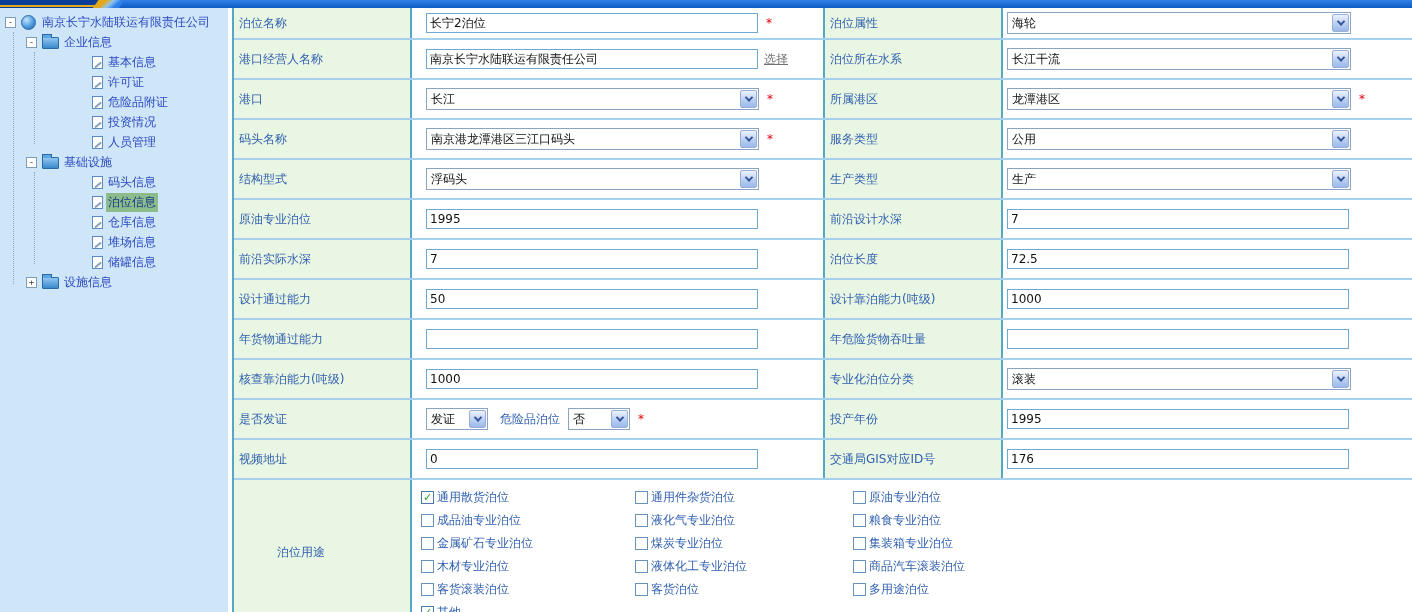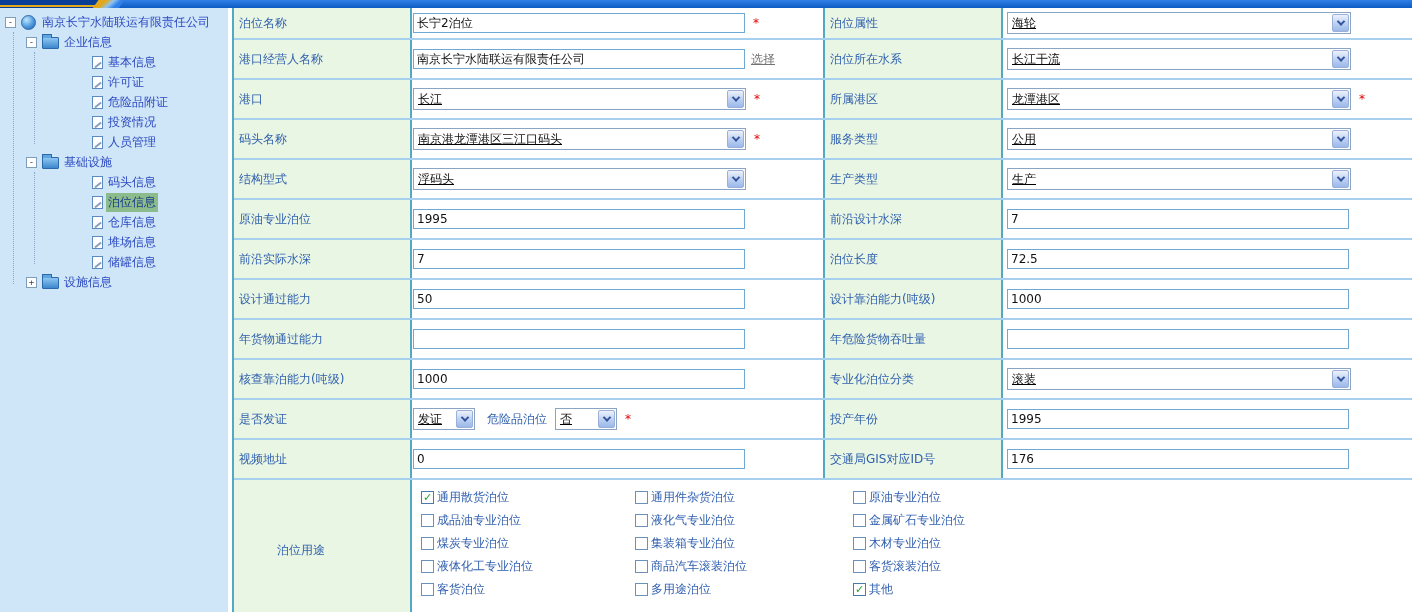--- a/index.html
+++ b/index.html
@@ -43,29 +43,29 @@
   .vl-ent  { left:34px; top:44px; height:92px; }
   .vl-infra{ left:34px; top:164px; height:92px; }
 
   
   .table { flex:1; border-left:2px solid #53a8c6; background:#fff; font-size:12px; overflow:hidden; }
   .trow { display:grid; grid-template-columns:178px 413px 178px 1fr;
           border-bottom:2px solid #a6d0ee; height:40px; }
   .trow.first { height:32px; }
   .cell { display:flex; align-items:center; height:100%; }
   .lab { background:#e9f6e3; border-right:2px solid #53a8c6; padding-left:5px; color:#2f5fae; }
-  .val { border-right:2px solid #53a8c6; padding-left:1px; background:#fff; }
+  .val { border-right:2px solid #53a8c6; padding-left:14px; background:#fff; }
   .val.last { border-right:none; padding-left:4px; }
 
   .ti { width:332px; height:20px; border:1px solid #6fa8d2; font-size:12px; padding:1px 3px;
         color:#111; font-family:inherit; background:#fff; }
   .ti.w2 { width:342px; }
 
   .sel { width:333px; height:22px; border:1px solid #8aa4c4; background:#fff; display:flex;
-         align-items:center;text-decoration:underline; }
+         align-items:center; }
   .sel.w2 { width:344px; }
   .sel.small { width:62px; }
   .sel .txt { flex:1; padding-left:4px; color:#111; overflow:hidden; white-space:nowrap; }
   .sel .btn { width:17px; height:18px; margin-right:1px; flex:none;
               background:linear-gradient(#edf2fc,#bcd0f2 55%,#9ab8ea);
               border:1px solid #9ab0d8; border-radius:2px;
               display:flex; align-items:center; justify-content:center; }
   .chev { width:6px; height:6px; border-right:2px solid #33549c; border-bottom:2px solid #33549c;
           transform:rotate(45deg) translate(-1px,-1px); }
 
@@ -444,20 +444,26 @@
         <label class="cb-item">
           <span class="cb">
               <span class="check">✓</span>
             </span>
           <span>液化气专业泊位</span>
           </label>
         <label class="cb-item">
           <span class="cb">
               <span class="check">✓</span>
             </span>
+          <span>粮食专业泊位</span>
+          </label>
+        <label class="cb-item">
+          <span class="cb">
+              <span class="check">✓</span>
+            </span>
           <span>金属矿石专业泊位</span>
           </label>
         <label class="cb-item">
           <span class="cb">
               <span class="check">✓</span>
             </span>
           <span>煤炭专业泊位</span>
           </label>
         <label class="cb-item">
           <span class="cb">

